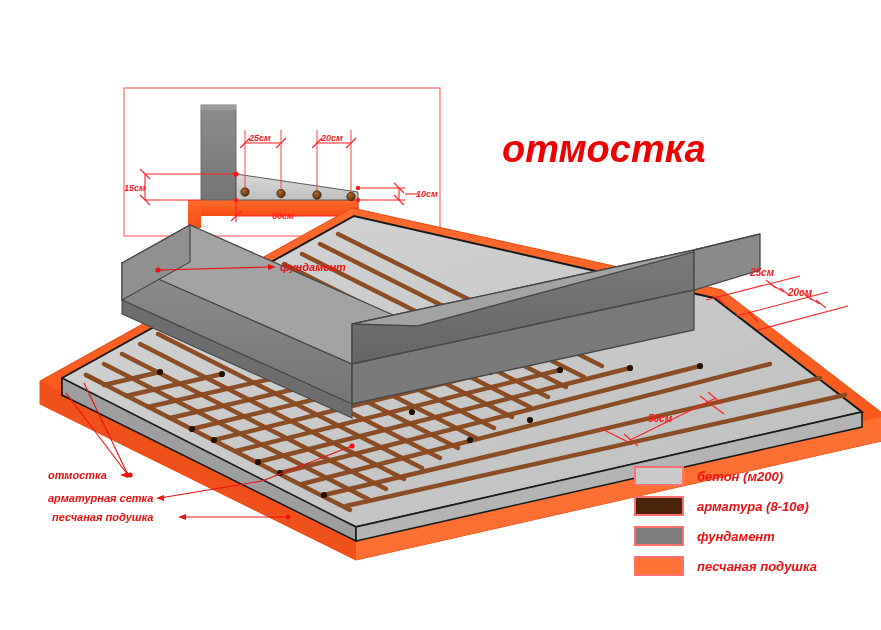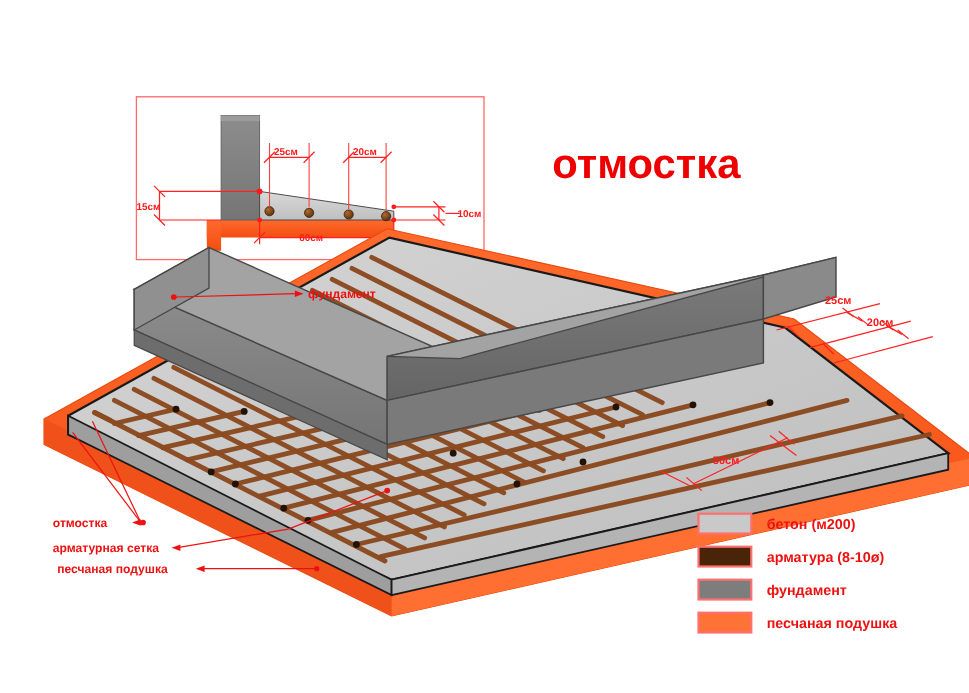--- a/index.html
+++ b/index.html
@@ -12,20 +12,21 @@
     height: 630px;
     position: relative;
     overflow: hidden;
     font-family: "Liberation Sans", sans-serif;
   }
   #stage {
     position: absolute;
     inset: 0;
     width: 881px;
     height: 630px;
+    font-style: italic;
   }
   svg.layer {
     position: absolute;
     left: 0;
     top: 0;
     width: 881px;
     height: 630px;
   }
   .dim-text {
     font-family: "Liberation Sans", sans-serif;

